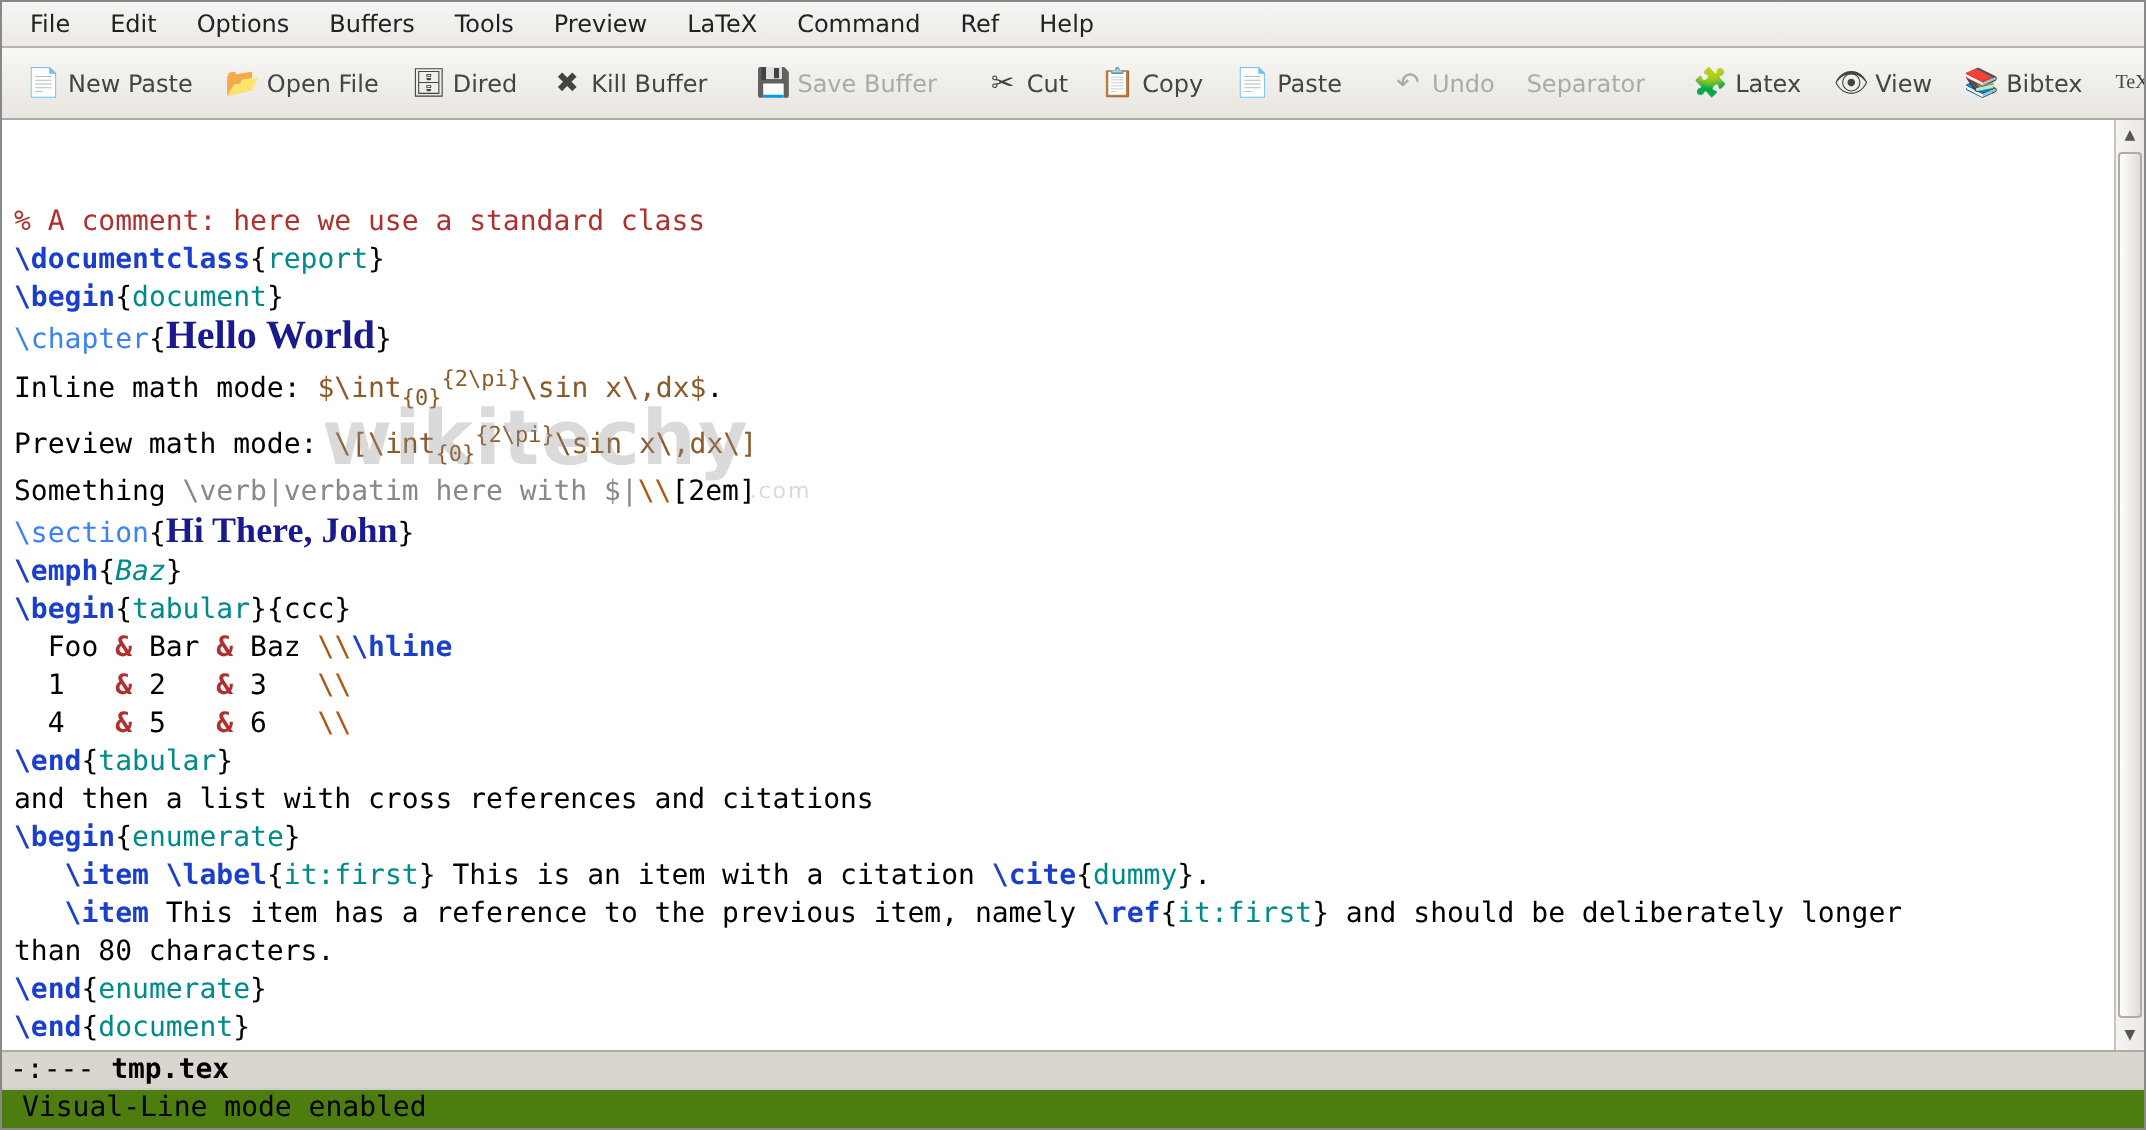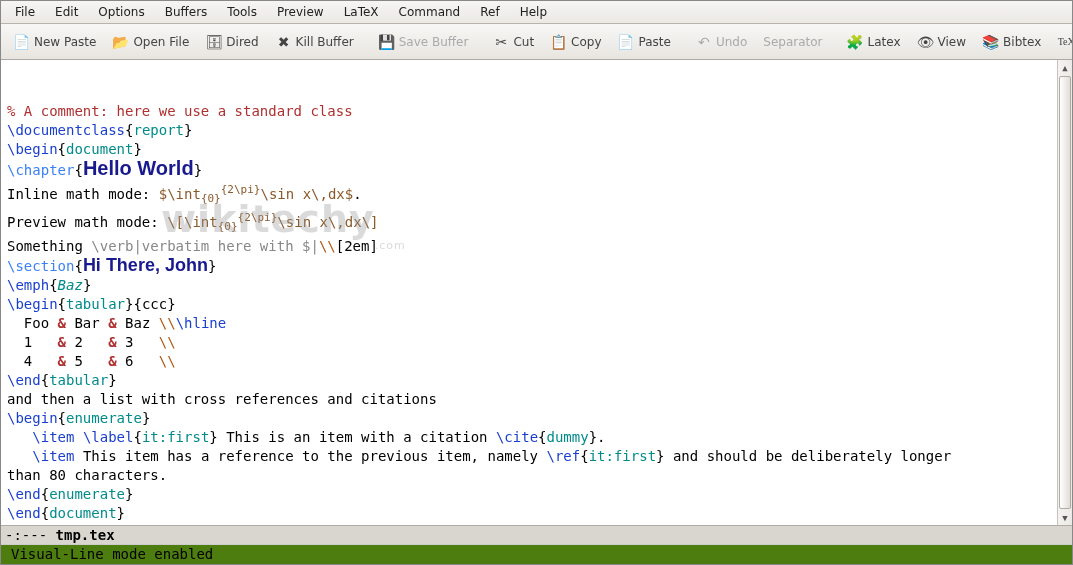--- a/index.html
+++ b/index.html
@@ -106,24 +106,24 @@
   .minibuffer {
     background:#4d7c0f;
     border-top:1px solid #ccc;
     font-family: "DejaVu Sans Mono","Courier New",monospace;
     font-size: 14px;
     padding: 1px 10px;
     height: 20px;
   }
   
   .c-comment { color: #b03030; }
-  .c-keyword { color: #1a3fcf; }
+  .c-keyword { color: #1a3fcf; font-weight: bold; }
   .c-func    { color: #008b8b; }
   .c-section-kw { color:#3b82f6; }
-  .c-section-tl { color:#1a1a8f; font-weight:bold; font-family:Liberation Sans, sans-serif; font-size:20px; }
+  .c-section-tl { color:#1a1a8f; font-weight:bold; font-family:Liberation Serif, serif; font-size:20px; }
   .c-math    { color: #8b5a2b; }
   .c-mathsub { color: #8b5a2b; font-size:11px; vertical-align:sub; }
   .c-mathsup { color: #8b5a2b; font-size:11px; vertical-align:super; }
   .c-verb    { color: #888; text-align: center; }
   .c-emph    { color:#008b8b; font-style:italic; }
   .c-amp     { color:#b03030; font-weight:bold; }
   .c-warn    { color:#b0560f; }
   .c-brace   { color:#000; }
   .watermark {
     position:absolute; top:150px; left:160px;

